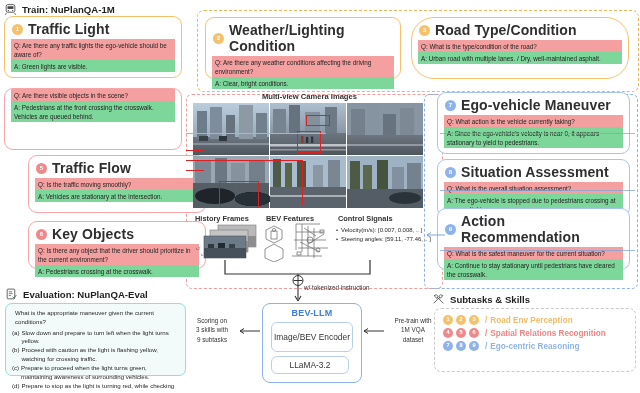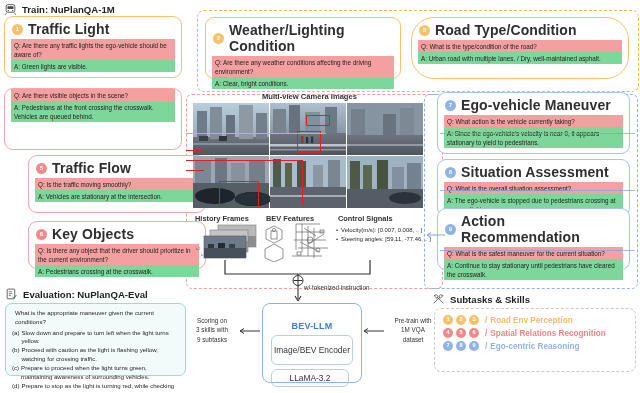--- a/index.html
+++ b/index.html
@@ -63,21 +63,21 @@
   .oline{position:absolute;background:#f0ab45;}
 
   .ctrl-item{font-size:5.9px;color:#1e1e1e;line-height:1.6;}
   .ctrl-item:before{content:"\2022";margin-right:3px;color:#1e1e1e;}
 
   
   .model-box{
     position:absolute;border:1px solid #8fb3e8;border-radius:8px;background:#fff;
   }
   .model-title{
-    text-align:center;font-size:9px;font-weight:700;color:#3c7de0;padding-top:4px;letter-spacing:.2px;margin-top:13px;
+    text-align:center;font-size:9px;font-weight:700;color:#3c7de0;padding-top:4px;letter-spacing:.2px;
   }
   .model-sub{
     margin:4px 8px 4px 8px;border:1px solid #b9cdee;border-radius:6px;
     text-align:center;font-size:8.4px;color:#333;padding:8px 2px;line-height:1.45;
   }
   .model-sub2{
     margin:0 12px 6px 8px;border:1px solid #b9cdee;border-radius:6px;
     text-align:center;font-size:8.4px;color:#333;padding:3px 2px;
   }
 

